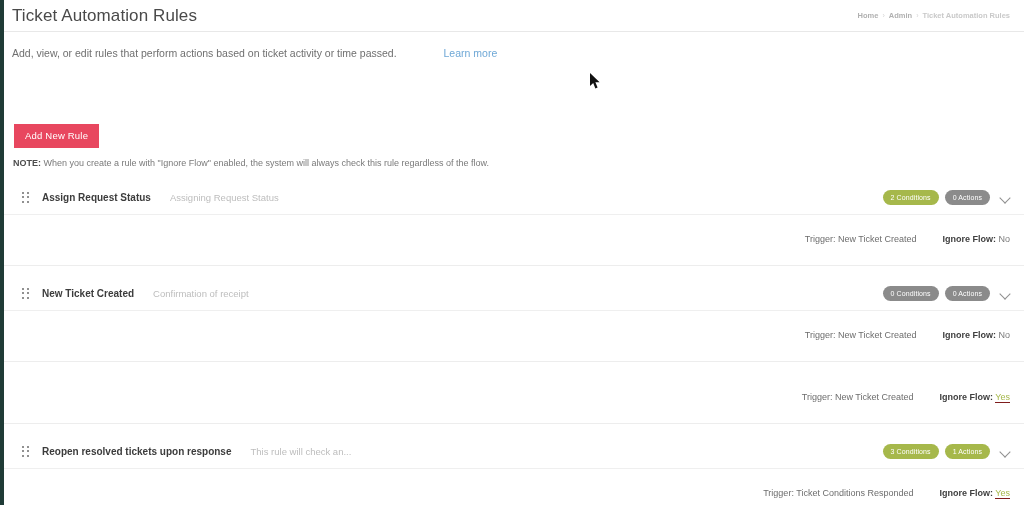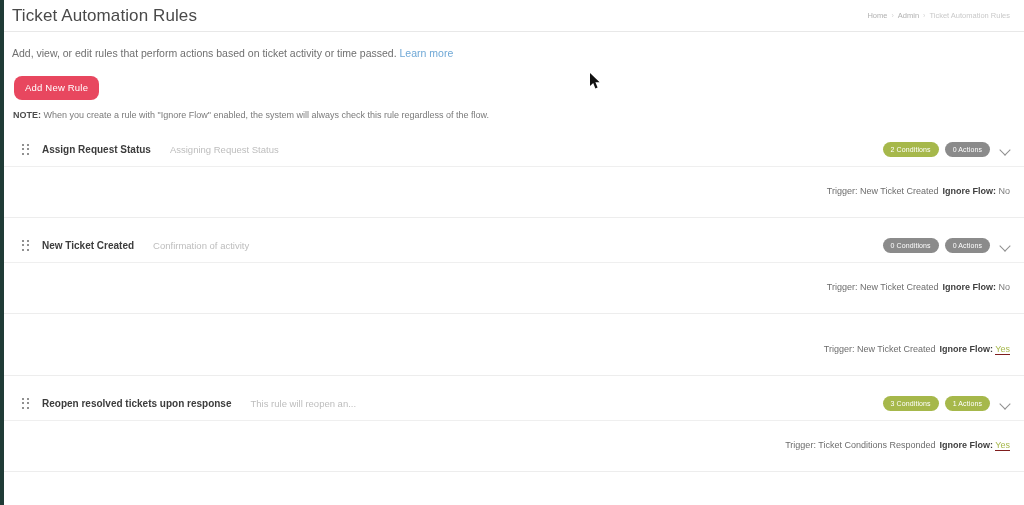--- a/index.html
+++ b/index.html
@@ -43,50 +43,52 @@
     letter-spacing: .1px;
     line-height: 20px;
   }
   .breadcrumb {
     display: flex; align-items: center;
     font-size: 7.5px;
     color: #b3b3b3;
     gap: 4px;
     padding-right: 2px;
   }
-  .breadcrumb .crumb { color: #b0b0b0; }
+  .breadcrumb .crumb { color: #b0b0b0; font-weight: bold; }
   .breadcrumb .crumb.current { color: #c9c9c9; }
   .breadcrumb .sep { color: #d5d5d5; font-size: 7px; }
 
   
   .intro {
     padding: 14px 12px 0 8px;
     font-size: 10.5px;
     color: #6f6f6f;
     line-height: 14px;
   }
   .intro a.learn {
     color: #6fa8d6;
     text-decoration: none;
+    margin-left: 44px;
   }
 
   
   .btn-wrap { padding: 16px 0 0 10px; }
   .btn-add {
     display: inline-block;
     background: #e8475f;
     color: #ffffff;
     border: none;
-    border-radius: 8px;
+    border-radius: 0;
     font-size: 9.5px;
     font-family: "Liberation Sans", sans-serif;
     padding: 6px 11px 7px 11px;
     letter-spacing: .2px;
     cursor: pointer;
     line-height: 11px;
+    margin-top: 48px;
   }
 
   
   .note {
     padding: 9px 0 0 9px;
     font-size: 9px;
     color: #7a7a7a;
     line-height: 12px;
   }
   .note b { color: #4d4d4d; font-weight: bold; }
@@ -166,21 +168,21 @@
   }
 
   .rule-meta {
     height: 51px;
     display: flex; align-items: center; justify-content: flex-end;
     padding: 0 14px 0 0;
     border-bottom: 1px solid #ededed;
     background: #ffffff;
   }
   .meta-inner {
-    display: flex; align-items: baseline; gap: 4px;
+    display: flex; align-items: baseline; gap: 26px;
     font-size: 9px;
     color: #636363;
     line-height: 12px;
     padding-bottom: 2px;
   }
   .meta-trigger { color: #6d6d6d; }
   .meta-flow b { color: #3f3f3f; font-weight: bold; }
   .flow-val { color: #7a7a7a; }
   .flow-val.yes {
     color: #a6b84b;
@@ -264,21 +266,21 @@
           <div class="rule-head">
             <span class="drag-handle">
               <i></i>
               <i></i>
               <i></i>
               <i></i>
               <i></i>
               <i></i>
             </span>
             <span class="rule-name">New Ticket Created</span>
-            <span class="rule-desc">Confirmation of activity</span>
+            <span class="rule-desc">Confirmation of receipt</span>
             <div class="rule-head-right">
               <span class="badge gray">0 Conditions</span>
               <span class="badge gray">0 Actions</span>
               <span class="chev"></span>
             </div>
           </div>
           <div class="rule-meta">
             <div class="meta-inner">
               <span class="meta-trigger"><span>Trigger:</span> <span>New Ticket Created</span></span>
               <span class="meta-flow"><b>Ignore Flow:</b> <span class="flow-val ">No</span></span>
@@ -299,21 +301,21 @@
           <div class="rule-head">
             <span class="drag-handle">
               <i></i>
               <i></i>
               <i></i>
               <i></i>
               <i></i>
               <i></i>
             </span>
             <span class="rule-name">Reopen resolved tickets upon response</span>
-            <span class="rule-desc">This rule will reopen an...</span>
+            <span class="rule-desc">This rule will check an...</span>
             <div class="rule-head-right">
               <span class="badge green">3 Conditions</span>
               <span class="badge green">1 Actions</span>
               <span class="chev"></span>
             </div>
           </div>
           <div class="rule-meta">
             <div class="meta-inner">
               <span class="meta-trigger"><span>Trigger:</span> <span>Ticket Conditions Responded</span></span>
               <span class="meta-flow"><b>Ignore Flow:</b> <span class="flow-val yes">Yes</span></span>

